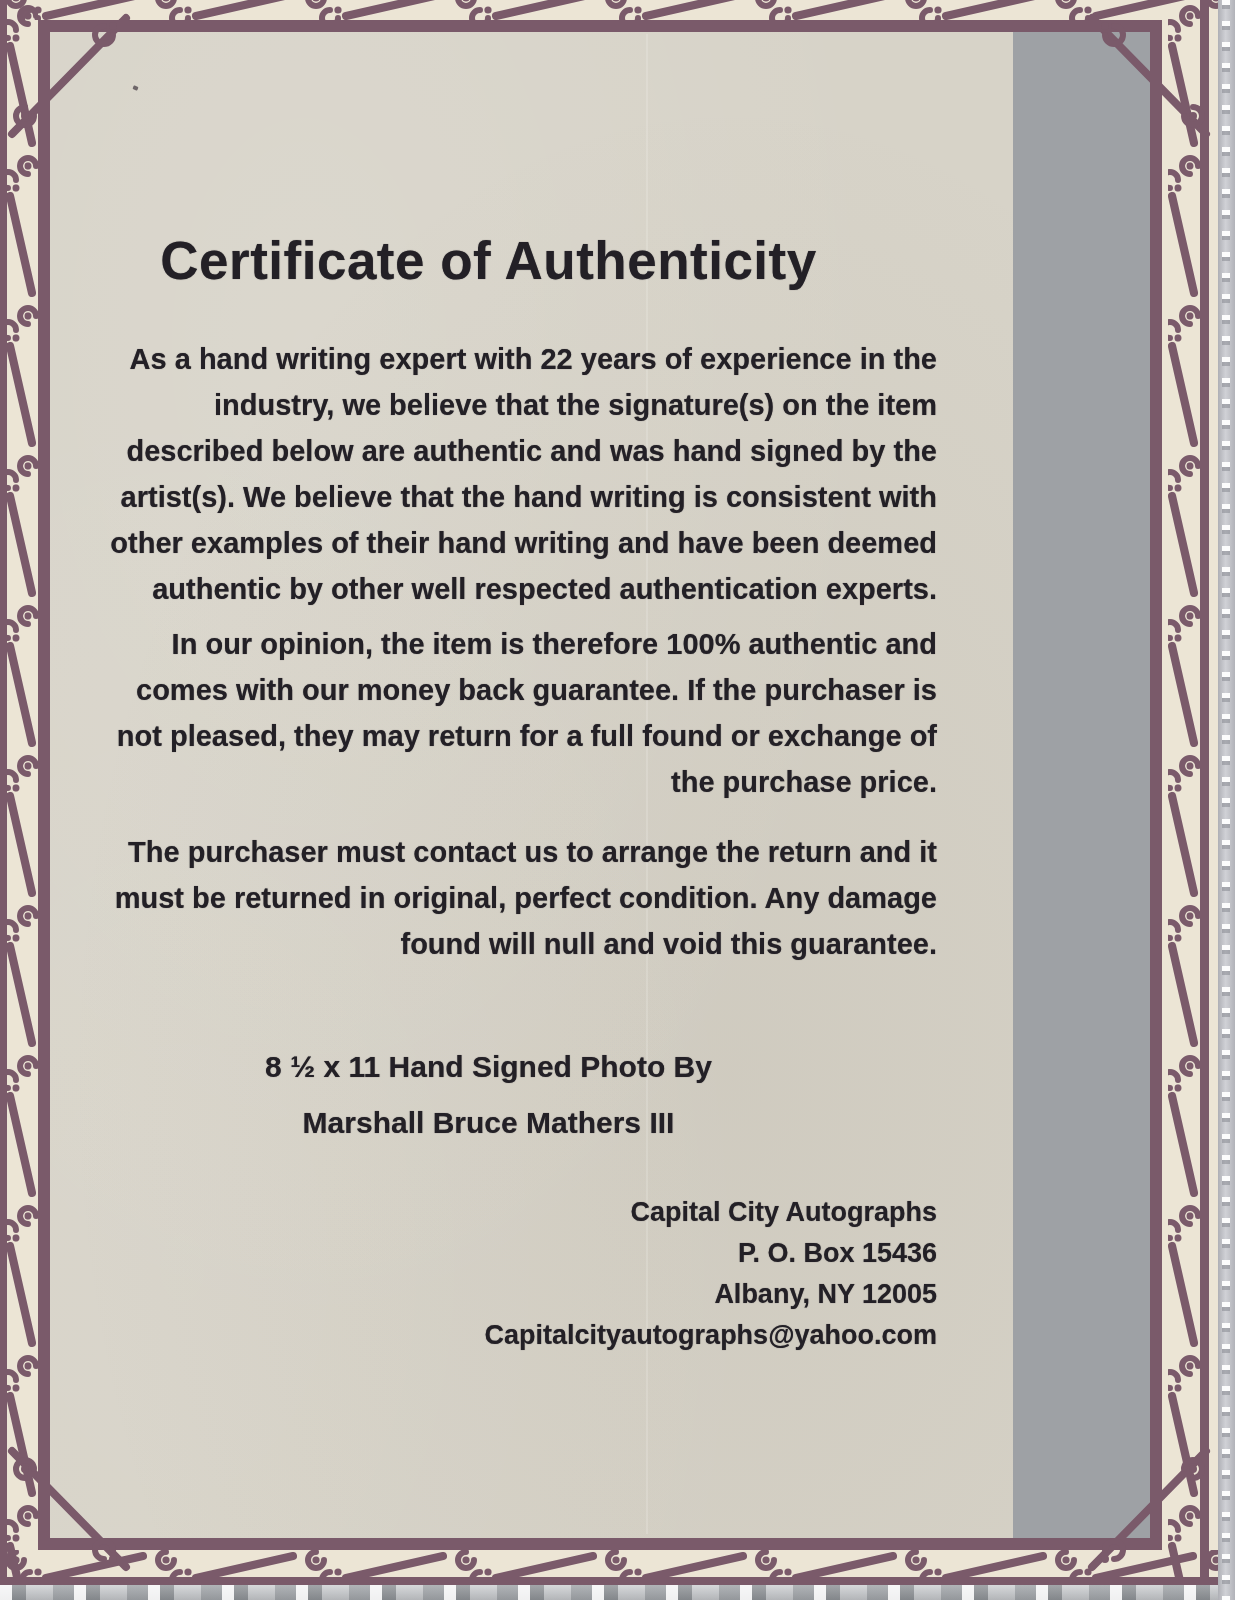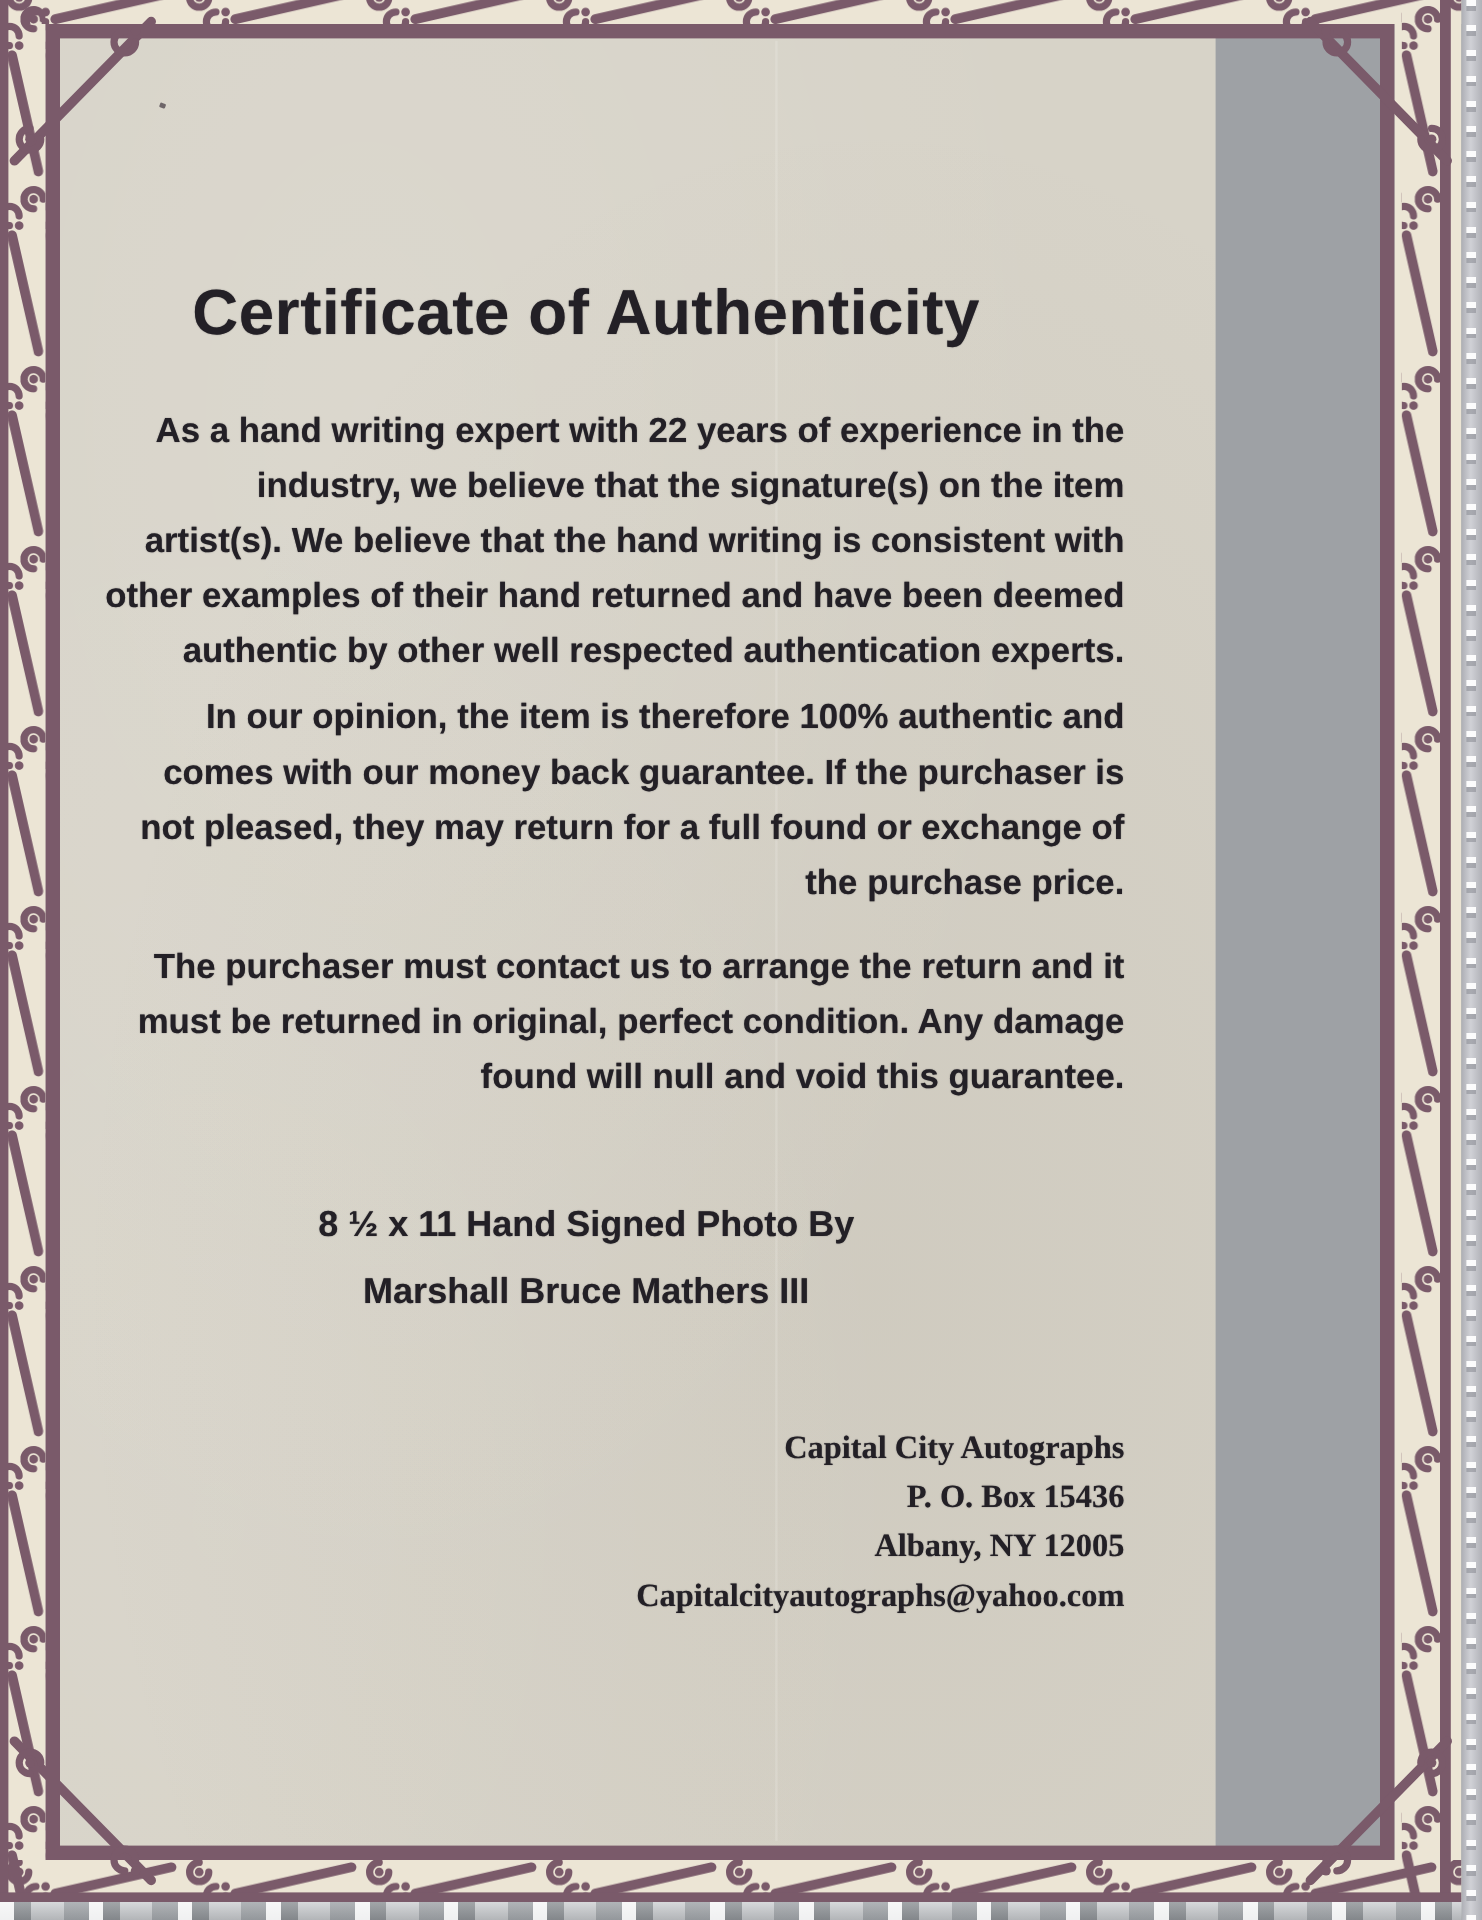--- a/index.html
+++ b/index.html
@@ -28,21 +28,21 @@
     text-shadow:0 0 1px rgba(35,32,38,.6);
   }
   .title{font-size:53px;line-height:1.1;margin:232px 0 0;letter-spacing:.5px;}
   .para{font-size:29px;line-height:46px;}
   .p1{margin-top:46px;}
   .p2{margin-top:9px;}
   .p3{margin-top:24px;}
   .line{white-space:nowrap;text-align:right;}
   .item1{margin-top:77px;font-size:30px;line-height:46px;white-space:nowrap;}
   .item2{margin-top:10px;font-size:30px;line-height:46px;white-space:nowrap;}
-  .issuer{margin-top:86px;font-size:27px;line-height:41px;font-family:Liberation Serif, serif;}
+  .issuer{margin-top:46px;font-size:27px;line-height:41px;}
 
   
   .speck{position:absolute;left:133px;top:86px;width:5px;height:4px;
     background:#4a4048;border-radius:1px;transform:rotate(20deg);opacity:.75;}
   .crease{position:absolute;left:646px;top:34px;height:1500px;width:2px;
     background:rgba(255,255,255,.16);}
 
   
   .sleeve-right{position:absolute;left:1218px;top:0;width:17px;height:1600px;
     background:linear-gradient(90deg,#aeafb5 0,#d0d1d6 45%,#b1b2b8 100%);}
@@ -120,22 +120,23 @@
     <div class="crease"></div>
     <div class="speck"></div>
 
     <div class="content">
 
       <h1 class="title">Certificate of Authenticity</h1>
 
       <div class="para p1">
         <div class="line">As a hand writing expert with 22 years of experience in the</div>
         <div class="line">industry, we believe that the signature(s) on the item</div>
+        <div class="line">described below are authentic and was hand signed by the</div>
         <div class="line">artist(s). We believe that the hand writing is consistent with</div>
-        <div class="line">other examples of their hand returned and have been deemed</div>
+        <div class="line">other examples of their hand writing and have been deemed</div>
         <div class="line">authentic by other well respected authentication experts.</div>
       </div>
 
       <div class="para p2">
         <div class="line">In our opinion, the item is therefore 100% authentic and</div>
         <div class="line">comes with our money back guarantee. If the purchaser is</div>
         <div class="line">not pleased, they may return for a full found or exchange of</div>
         <div class="line">the purchase price.</div>
       </div>
 

